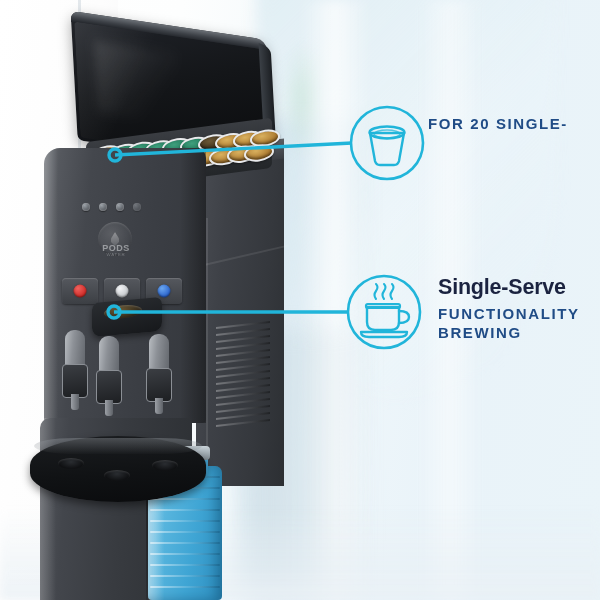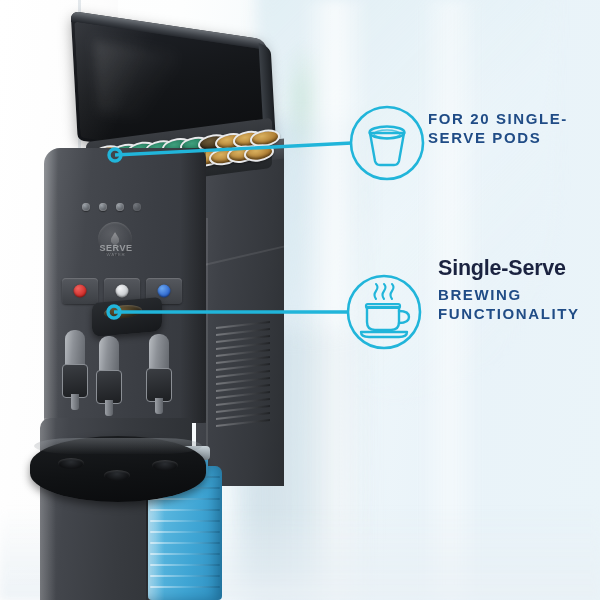--- a/index.html
+++ b/index.html
@@ -448,21 +448,21 @@
     <div class="leds">
       <div class="led"></div>
       <div class="led"></div>
       <div class="led"></div>
       <div class="led dim"></div>
     </div>
 
     <div class="logo-badge">
       <div class="logo-drop"></div>
     </div>
-    <div class="logo-text">SERVE</div>
+    <div class="logo-text">PODS</div>
     <div class="logo-sub">WATER</div>
 
     <div class="btn-row">
       <div class="btn-pad" style="left:0">
         <div class="btn-dot hot"></div>
       </div>
       <div class="btn-pad" style="left:42px">
         <div class="btn-dot room"></div>
       </div>
       <div class="btn-pad" style="left:84px">
@@ -536,44 +536,43 @@
       <circle cx="39" cy="39" r="36" fill="none" stroke="#21b5da" stroke-width="2.6"></circle>
 
       <path d="M22 29 L27 57 Q28 61 32 61 L46 61 Q50 61 51 57 L56 29 Z" fill="none" stroke="#21b5da" stroke-width="2.4" stroke-linejoin="round"></path>
 
       <ellipse cx="39" cy="28.5" rx="17.5" ry="6" fill="none" stroke="#21b5da" stroke-width="2.4"></ellipse>
 
       <ellipse cx="39" cy="30" rx="13" ry="4" fill="none" stroke="#21b5da" stroke-width="1.5" opacity=".75"></ellipse>
     </svg>
   </div>
   <div class="callout-text" style="left:428px; top:110px;">
-    <div class="callout-sub" style="">
+    <div class="callout-sub" style="margin-top:5px;">
       <div>FOR 20 SINGLE-</div>
-      <div>SERVE PODS</div>
     </div>
   </div>
 
   <div class="callout" style="left:344px; top:272px;">
     <svg width="80" height="80" viewBox="0 0 80 80">
       <circle cx="40" cy="40" r="36" fill="none" stroke="#21b5da" stroke-width="2.6"></circle>
 
       <path d="M23 35 L23 50 Q23 58 31 58 L47 58 Q55 58 55 50 L55 35 Z" fill="none" stroke="#21b5da" stroke-width="2.4" stroke-linejoin="round"></path>
 
       <rect x="22" y="32" width="34" height="4" rx="1.8" fill="none" stroke="#21b5da" stroke-width="2.2"></rect>
 
       <path d="M55 39 Q65 39 65 45 Q65 51 55 51" fill="none" stroke="#21b5da" stroke-width="2.4" stroke-linecap="round"></path>
 
       <path d="M17 60 Q17 65 25 65 L55 65 Q63 65 63 60 Z" fill="none" stroke="#21b5da" stroke-width="2.4" stroke-linejoin="round"></path>
 
       <path d="M32 27 Q29 23 32 19 Q35 15 32 12" fill="none" stroke="#21b5da" stroke-width="2.1" stroke-linecap="round"></path>
       <path d="M40 27 Q37 23 40 19 Q43 15 40 12" fill="none" stroke="#21b5da" stroke-width="2.1" stroke-linecap="round"></path>
       <path d="M48 27 Q45 23 48 19 Q51 15 48 12" fill="none" stroke="#21b5da" stroke-width="2.1" stroke-linecap="round"></path>
     </svg>
   </div>
-  <div class="callout-text" style="left:438px; top:256px;">
+  <div class="callout-text" style="left:438px; top:275px;">
     <div class="callout-title">Single-Serve</div>
     <div class="callout-sub" style="margin-top:5px;">
+      <div>FUNCTIONALITY</div>
       <div>BREWING</div>
-      <div>FUNCTIONALITY</div>
     </div>
   </div>
 
 </div>
 
 </body></html>

